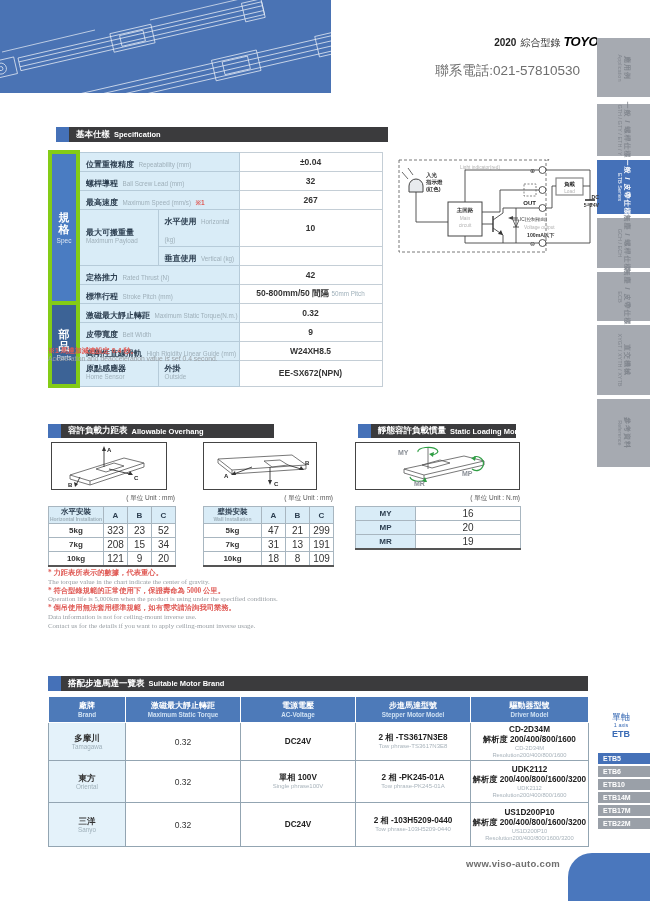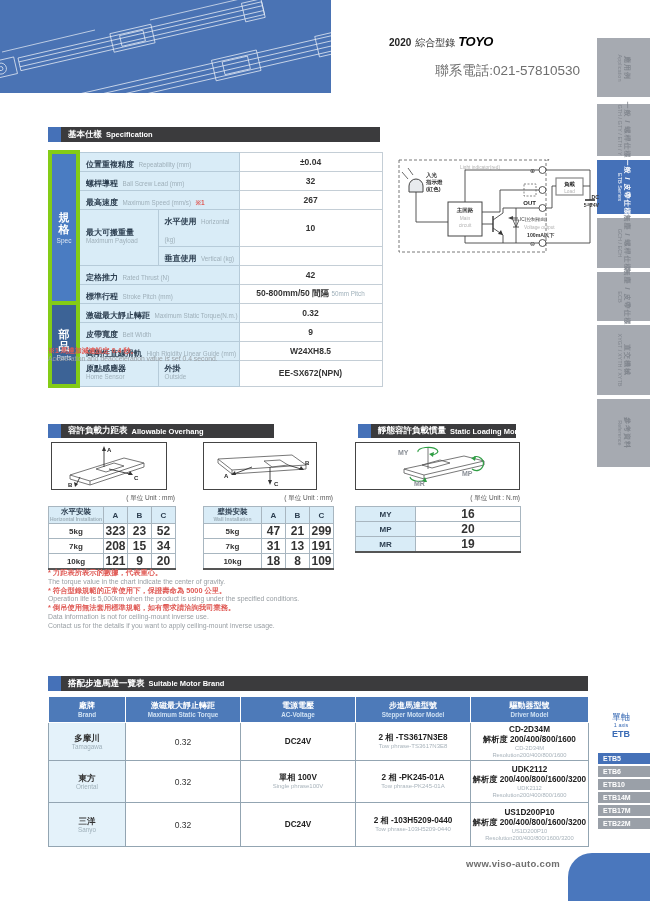--- a/index.html
+++ b/index.html
@@ -4,21 +4,21 @@
 <style>
   * { margin:0; padding:0; box-sizing:border-box; }
   body { background:#fff; font-family:"Liberation Sans", sans-serif; }
   #page { position:relative; width:650px; height:901px; background:#fff; overflow:hidden; }
   .abs { position:absolute; }
 
   
   .hero { position:absolute; left:0; top:0; width:331px; height:93px; background:#4a73b4; }
 
   
-  .cat-line { position:absolute; top:34px; left:316px; width:250px; text-align:center; font-size:10px; color:#222; }
+  .cat-line { position:absolute; top:34px; left:348px; width:250px; text-align:right; font-size:10px; color:#222; }
   .cat-line .yr { font-weight:bold; }
   .cat-line .nm { margin:0 3px 0 4px; color:#333; }
   .cat-line .logo { font-weight:bold; font-style:italic; font-size:13px; letter-spacing:-0.5px; color:#000; }
   .phone { position:absolute; top:62px; left:330px; width:250px; text-align:right; font-size:13.5px; color:#6e6e6e; }
 
   
   .vtab { position:absolute; left:597px; width:53px; background:#a6aab1; }
   .vtab.active { background:#4571b8; }
   .vtab .rot { position:absolute; top:50%; left:50%; transform:translate(-50%,-50%) rotate(90deg); white-space:nowrap; text-align:center; }
   .vtab .zh { display:block; font-size:7px; font-weight:bold; color:#81868e; letter-spacing:1px; line-height:9px; }
@@ -51,29 +51,29 @@
   .spec-fn-en { position:absolute; left:48px; top:355px; font-size:6.8px; color:#9aa0a5; }
 
   
   .sm-tbl { position:absolute; border-collapse:collapse; table-layout:fixed; background:#fff; border-top:1px solid #666; border-bottom:2px solid #555; }
   .sm-tbl th, .sm-tbl td { border:1px solid #a8b6c0; text-align:center; vertical-align:middle; }
   .sm-tbl th { background:#d9ecf7; }
   .sm-tbl .hzh { display:block; font-size:7.5px; font-weight:bold; color:#2c3e50; line-height:8px; }
   .sm-tbl .hen { display:block; font-size:5px; color:#9fb0ba; line-height:6px; }
   .sm-tbl .abc { font-size:8px; font-weight:bold; color:#2c3e50; }
   .sm-tbl .load { font-size:8px; font-weight:bold; color:#333; background:#fff; }
-  .sm-tbl td { font-size:12px; color:#333; font-weight:bold; }
+  .sm-tbl td { font-size:10px; color:#333; font-weight:normal; }
   .sm-tbl .mlab { background:#d9ecf7; font-size:8px; font-weight:bold; color:#2c3e50; }
 
   .unit-cap { position:absolute; font-size:6.5px; color:#555; text-align:right; }
 
   .diag-box { position:absolute; background:#fff; border:1.5px solid #444; }
 
   
-  .notes { position:absolute; left:48px; top:569px; width:340px; }
+  .notes { position:absolute; left:48px; top:569px; width:340px;font-family:Liberation Serif, serif; }
   .note-zh { font-size:7.3px; font-weight:bold; color:#e05a55; line-height:8.8px; }
   .note-en { font-size:6.9px; color:#9aa0a5; line-height:8.8px; }
 
   
   .mt { position:absolute; left:48px; top:696px; border-collapse:collapse; table-layout:fixed; width:540px; border:1px solid #777; }
   .mt th { background:#4d7ab9; border:1px solid #fff; vertical-align:middle; }
   .mt .mh-zh { display:block; font-size:8px; font-weight:bold; color:#fff; line-height:10px; }
   .mt .mh-en { display:block; font-size:6.3px; color:#cfe1f3; line-height:8px; }
   .mt td { border:1px solid #93a5b2; text-align:center; vertical-align:middle; background:#fff; }
   .mt .brand { background:#e4f2fa; }
@@ -184,21 +184,21 @@
         <span class="en">XYGT / XYTH / XYTB</span>
       </div>
   </div>
   <div class="vtab" style="top:399px;height:68px;">
     <div class="rot">
         <span class="zh">參考資料</span>
         <span class="en">Reference</span>
       </div>
   </div>
 
-  <div class="sec-hdr" style="left:48px;top:127px;width:332px;">
+  <div class="sec-hdr" style="left:56px;top:127px;width:332px;">
     <span class="acc"></span>
     <span class="t-zh">基本仕樣</span>
     <span class="t-en">Specification</span>
   </div>
 
   <table class="spec-tbl">
     <colgroup>
         <col style="width:28px">
         <col style="width:80px">
         <col style="width:81px">

